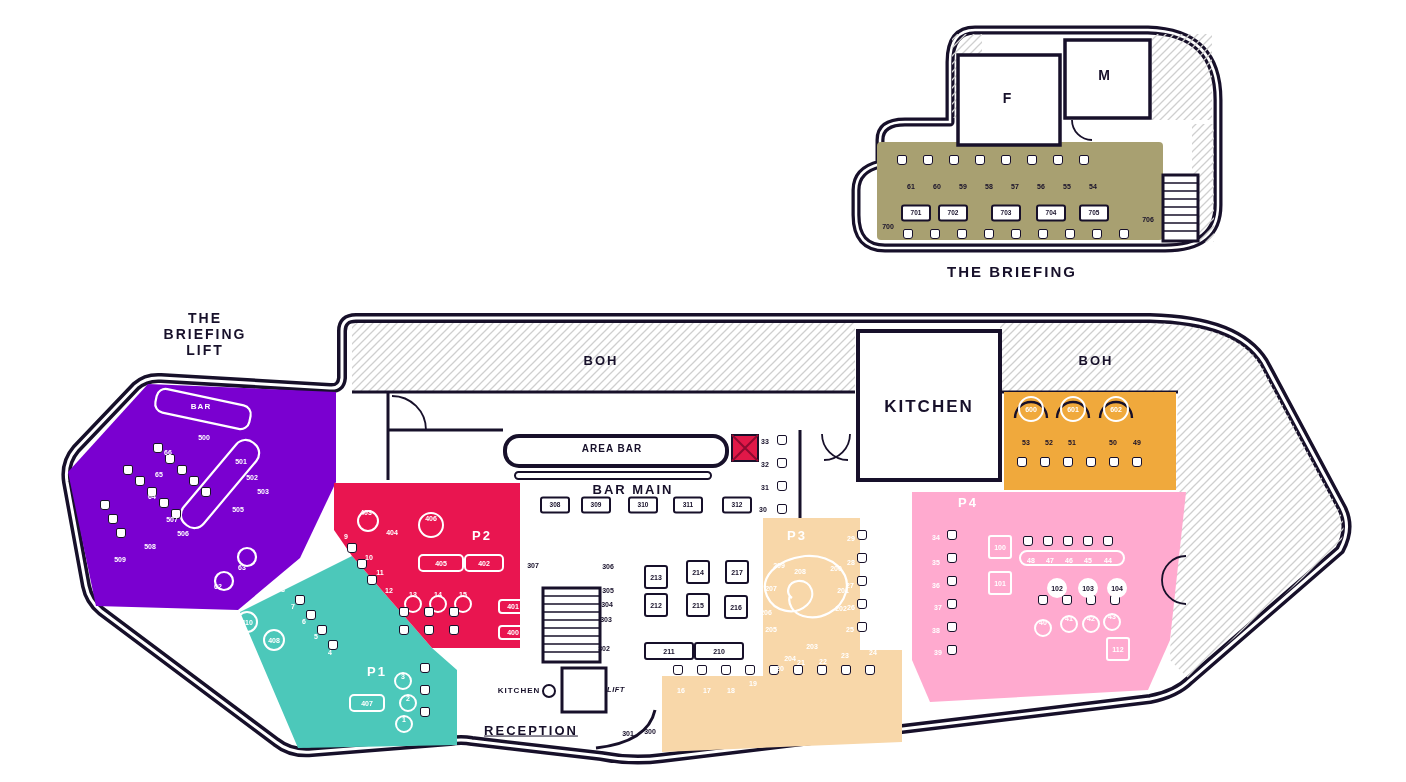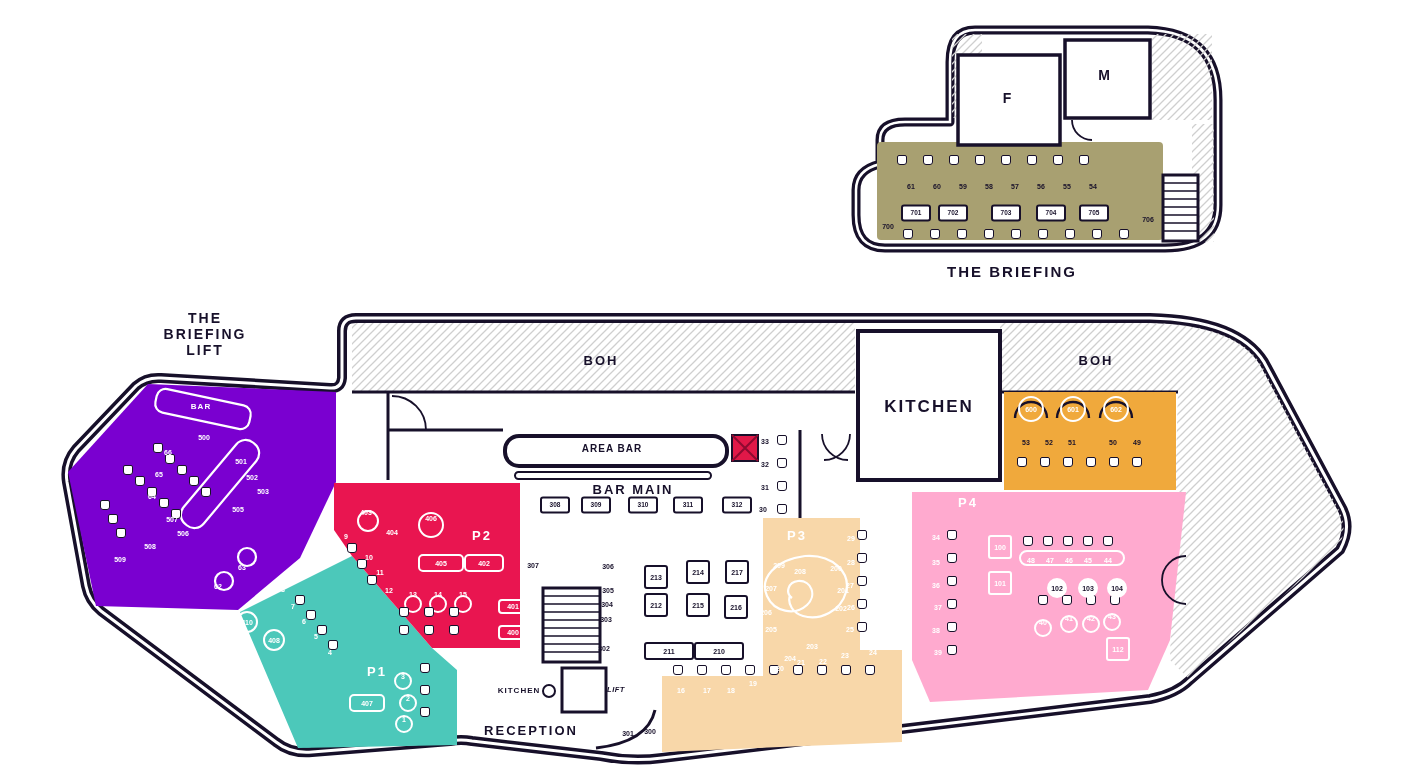--- a/index.html
+++ b/index.html
@@ -381,19 +381,19 @@
   <div class="lbl h2" style="left:601px;top:361px;">BOH</div>
   <div class="lbl h2" style="left:1096px;top:361px;">BOH</div>
   <div class="lbl h3" style="left:929px;top:407px;">KITCHEN</div>
   <div class="lbl h4" style="left:612px;top:449px;">AREA BAR</div>
   <div class="lbl h2" style="left:633px;top:490px;">BAR MAIN</div>
   <div class="lbl h5 white" style="left:201px;top:407px;">BAR</div>
   <div class="lbl h2 white" style="left:377px;top:672px;">P1</div>
   <div class="lbl h2 white" style="left:482px;top:536px;">P2</div>
   <div class="lbl h2 white" style="left:797px;top:536px;">P3</div>
   <div class="lbl h2 white" style="left:968px;top:503px;">P4</div>
-  <div class="lbl h2" style="left:531px;top:731px;">RECEPTION</div>
+  <div class="lbl h2" style="left:531px;top:731px;text-decoration:underline;">RECEPTION</div>
   <div class="lbl h5" style="left:519px;top:691px;">KITCHEN</div>
   <div class="lbl h6" style="left:616px;top:690px;font-style:italic;">LIFT</div>
   <div class="lbl h1" style="left:1008px;top:98px;">F</div>
   <div class="lbl h1" style="left:1105px;top:75px;">M</div>
 
 </div>
 
 </body></html>

